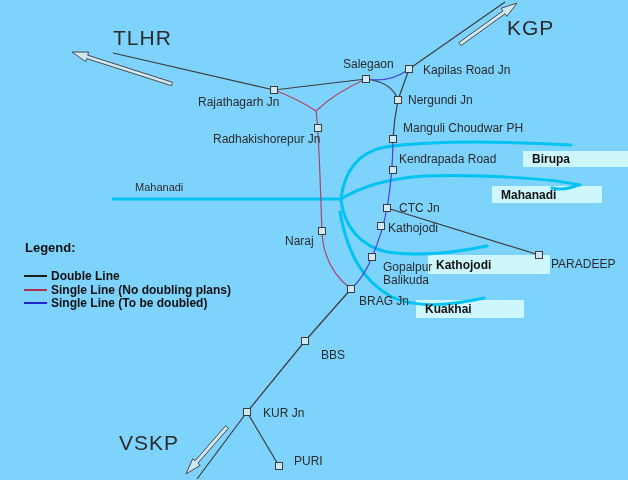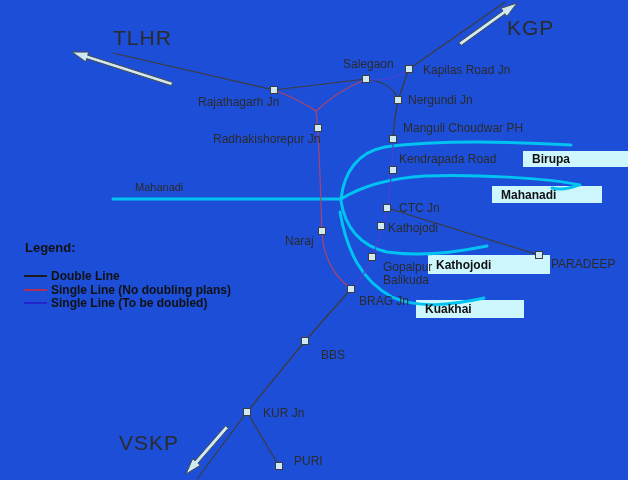--- a/index.html
+++ b/index.html
@@ -1,16 +1,16 @@
 <!DOCTYPE html>
 <html><head>
 <meta charset="utf-8">
 <style>
   html,body{margin:0;padding:0;background:#ffffff;}
-  #stage{position:relative;width:628px;height:480px;background:#1d4ed8;overflow:hidden;
+  #stage{position:relative;width:628px;height:480px;background:#7dd3fc;overflow:hidden;
          font-family:"Liberation Sans", sans-serif;}
   svg{display:block;}
   text{fill:#2b2b2b;}
   .lbl{font-size:12px;}
   .lbl-sm{font-size:11px;}
   .terminal{font-size:21px;letter-spacing:1px;}
   .river-lbl{font-size:12px;font-weight:bold;fill:#111;}
   .legend-head{font-size:13px;font-weight:bold;fill:#111;}
   .legend-txt{font-size:12px;font-weight:bold;fill:#111;}
   .rail{fill:none;stroke-width:1.2px;}

